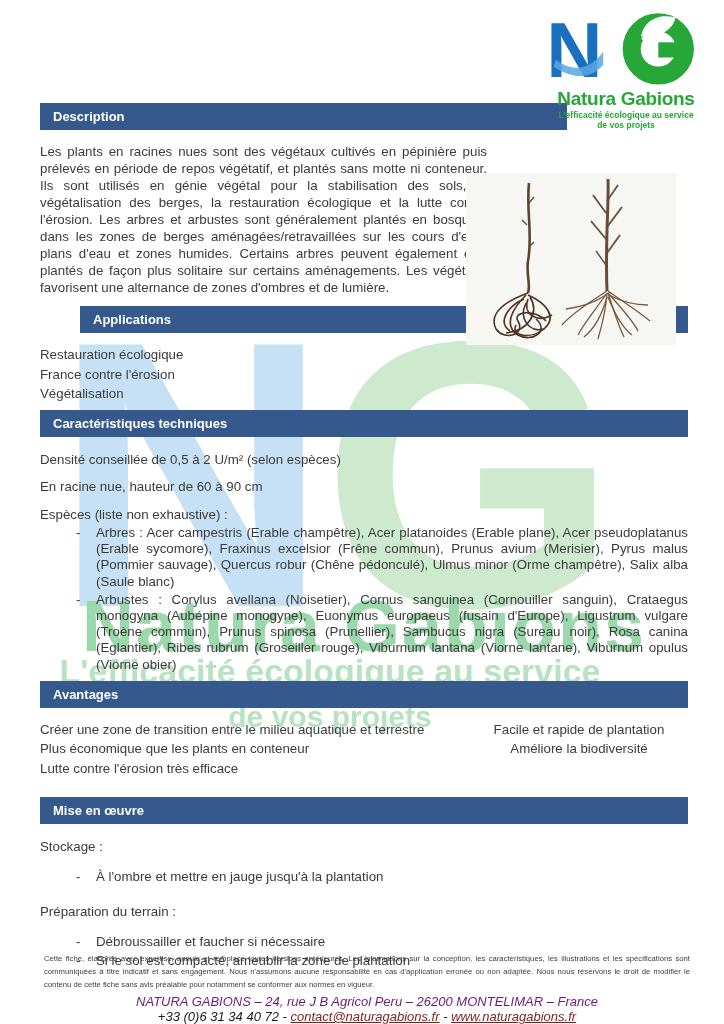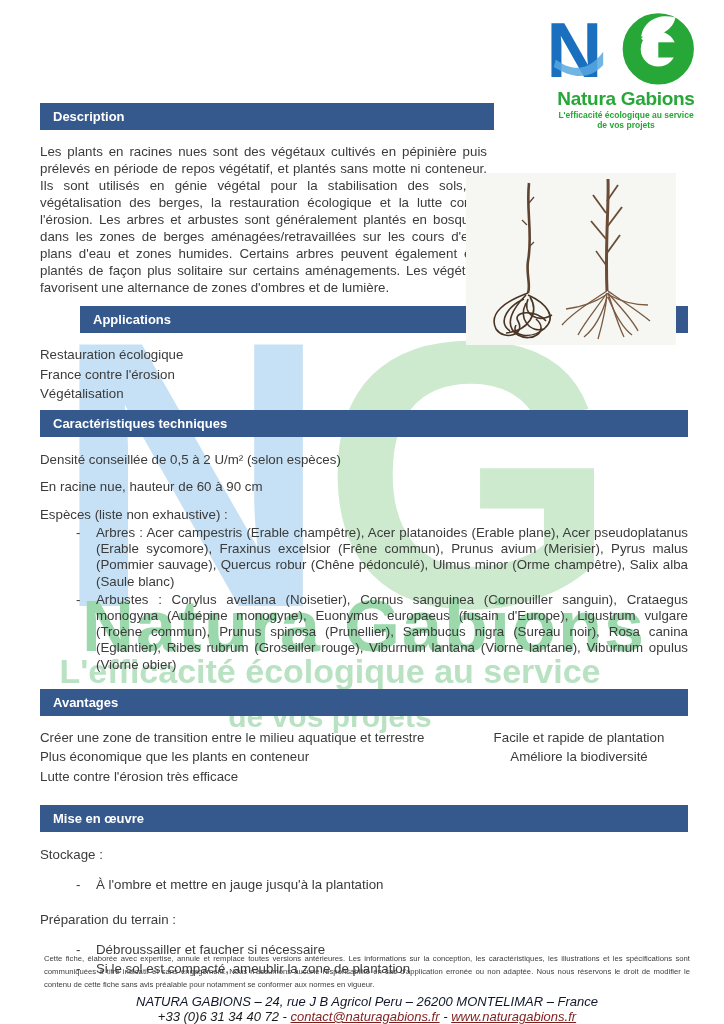--- a/index.html
+++ b/index.html
@@ -30,55 +30,55 @@
   }
   .logo { position:absolute; top:10px; right:12px; width:172px; text-align:center; z-index:2; }
   .logo-name { font-size:19px; font-weight:bold; color:#27a737; letter-spacing:-0.3px; margin-top:-2px; }
   .logo-tagline { font-size:8.5px; font-weight:bold; color:#27a737; line-height:1.2; }
   
   .main { position:relative; z-index:1; padding:103px 36px 0 40px; }
   .bar {
     background:#35598c; color:#ffffff; font-weight:bold; font-size:13px;
     height:27px; line-height:27px; padding-left:13px; box-sizing:border-box;
   }
-  .bar--short { width:454px; }
+  .bar--short { width:527px; }
   .desc-body {
     width:447px; margin-top:13px; text-align:justify;
     font-size:13.3px; line-height:17px;
   }
   .photo {
     position:absolute; top:30px; right:12px; width:210px; height:172px; z-index:1;
   }
   .app-list { margin-top:12px; font-size:13.3px; line-height:19.5px; }
   .bar-applications { margin-top:10px;margin-left:40px; }
   .bar-caracteristiques { margin-top:6px; }
   .carac p { margin:0 0 10px 0; font-size:13.3px; line-height:17.5px; }
   .carac { margin-top:14px; }
   .species { margin:2px 0 0 0; padding:0 0 0 36px; list-style:none; }
   .species li {
     position:relative; padding-left:20px; text-align:justify;
     font-size:13.3px; line-height:16.2px; margin-bottom:2px;
   }
   .species li .dash, .ml-bullets li .dash { position:absolute; left:0; top:0; }
-  .bar-avantages { margin-top:16px; }
+  .bar-avantages { margin-top:8px; }
   .adv-row { display:flex; margin-top:12px; font-size:13.3px; line-height:19.5px; }
   .adv-col-left { width:430px; }
   .adv-col-right { flex:1;text-align:center; }
   .bar-mise { margin-top:19px; }
   .ml-label { margin-top:15px; font-size:13.3px; }
   .ml-bullets { margin:13px 0 0 0; padding:0 0 0 36px; list-style:none; }
   .ml-bullets li { position:relative; padding-left:20px; font-size:13.3px; line-height:19px; }
   .ml-label--prep { margin-top:18px; }
   
   .footer { position:absolute; left:44px; right:34px; bottom:0; z-index:1;margin-top:28px; }
   .disclaimer {
     font-size:7.7px; line-height:13px; color:#3c3c3c; text-align:justify;
   }
   .foot-address {
-    margin-top:3px; text-align:center; font-style:italic; font-size:13px; color:#0f172a;
+    margin-top:3px; text-align:center; font-style:italic; font-size:13px; color:#701a75;
   }
   .foot-contact {
     text-align:center; font-style:italic; font-size:13px; color:#1b1b1b;
   }
   .foot-contact a, .link { color:#7f1d1d; text-decoration:underline; cursor:pointer; }
 </style>
 </head>
 <body>
 
 <div class="page">

